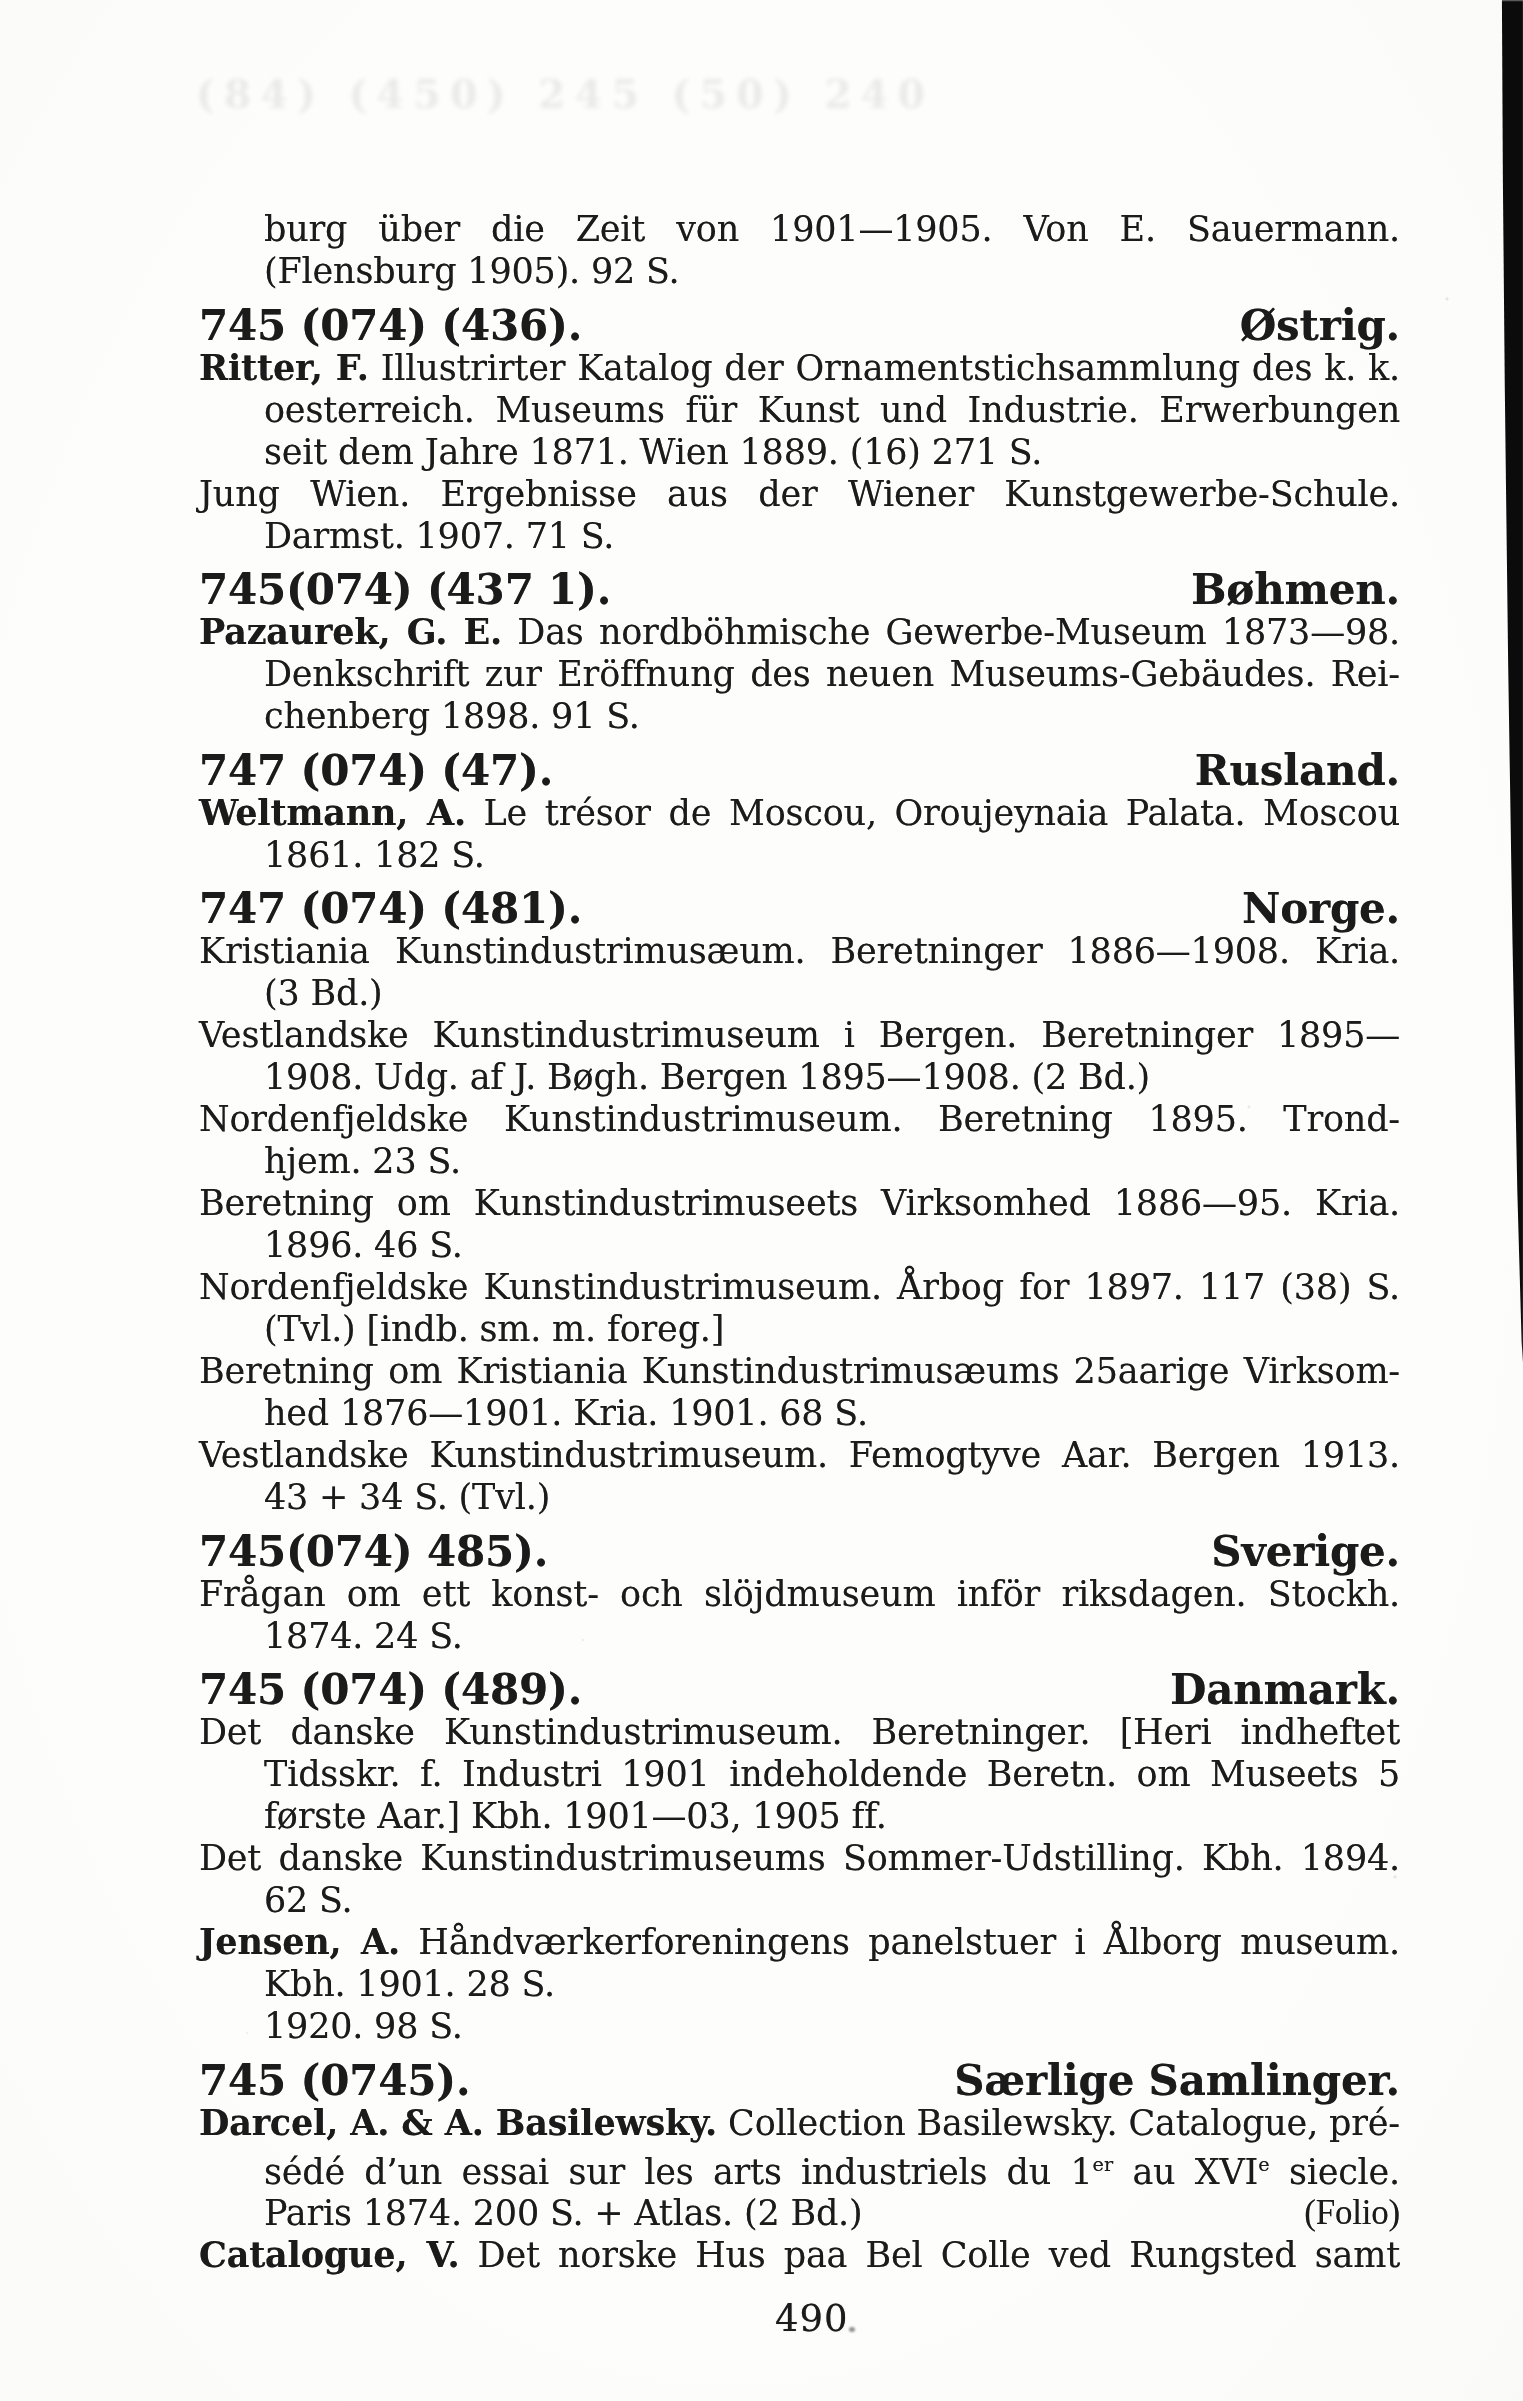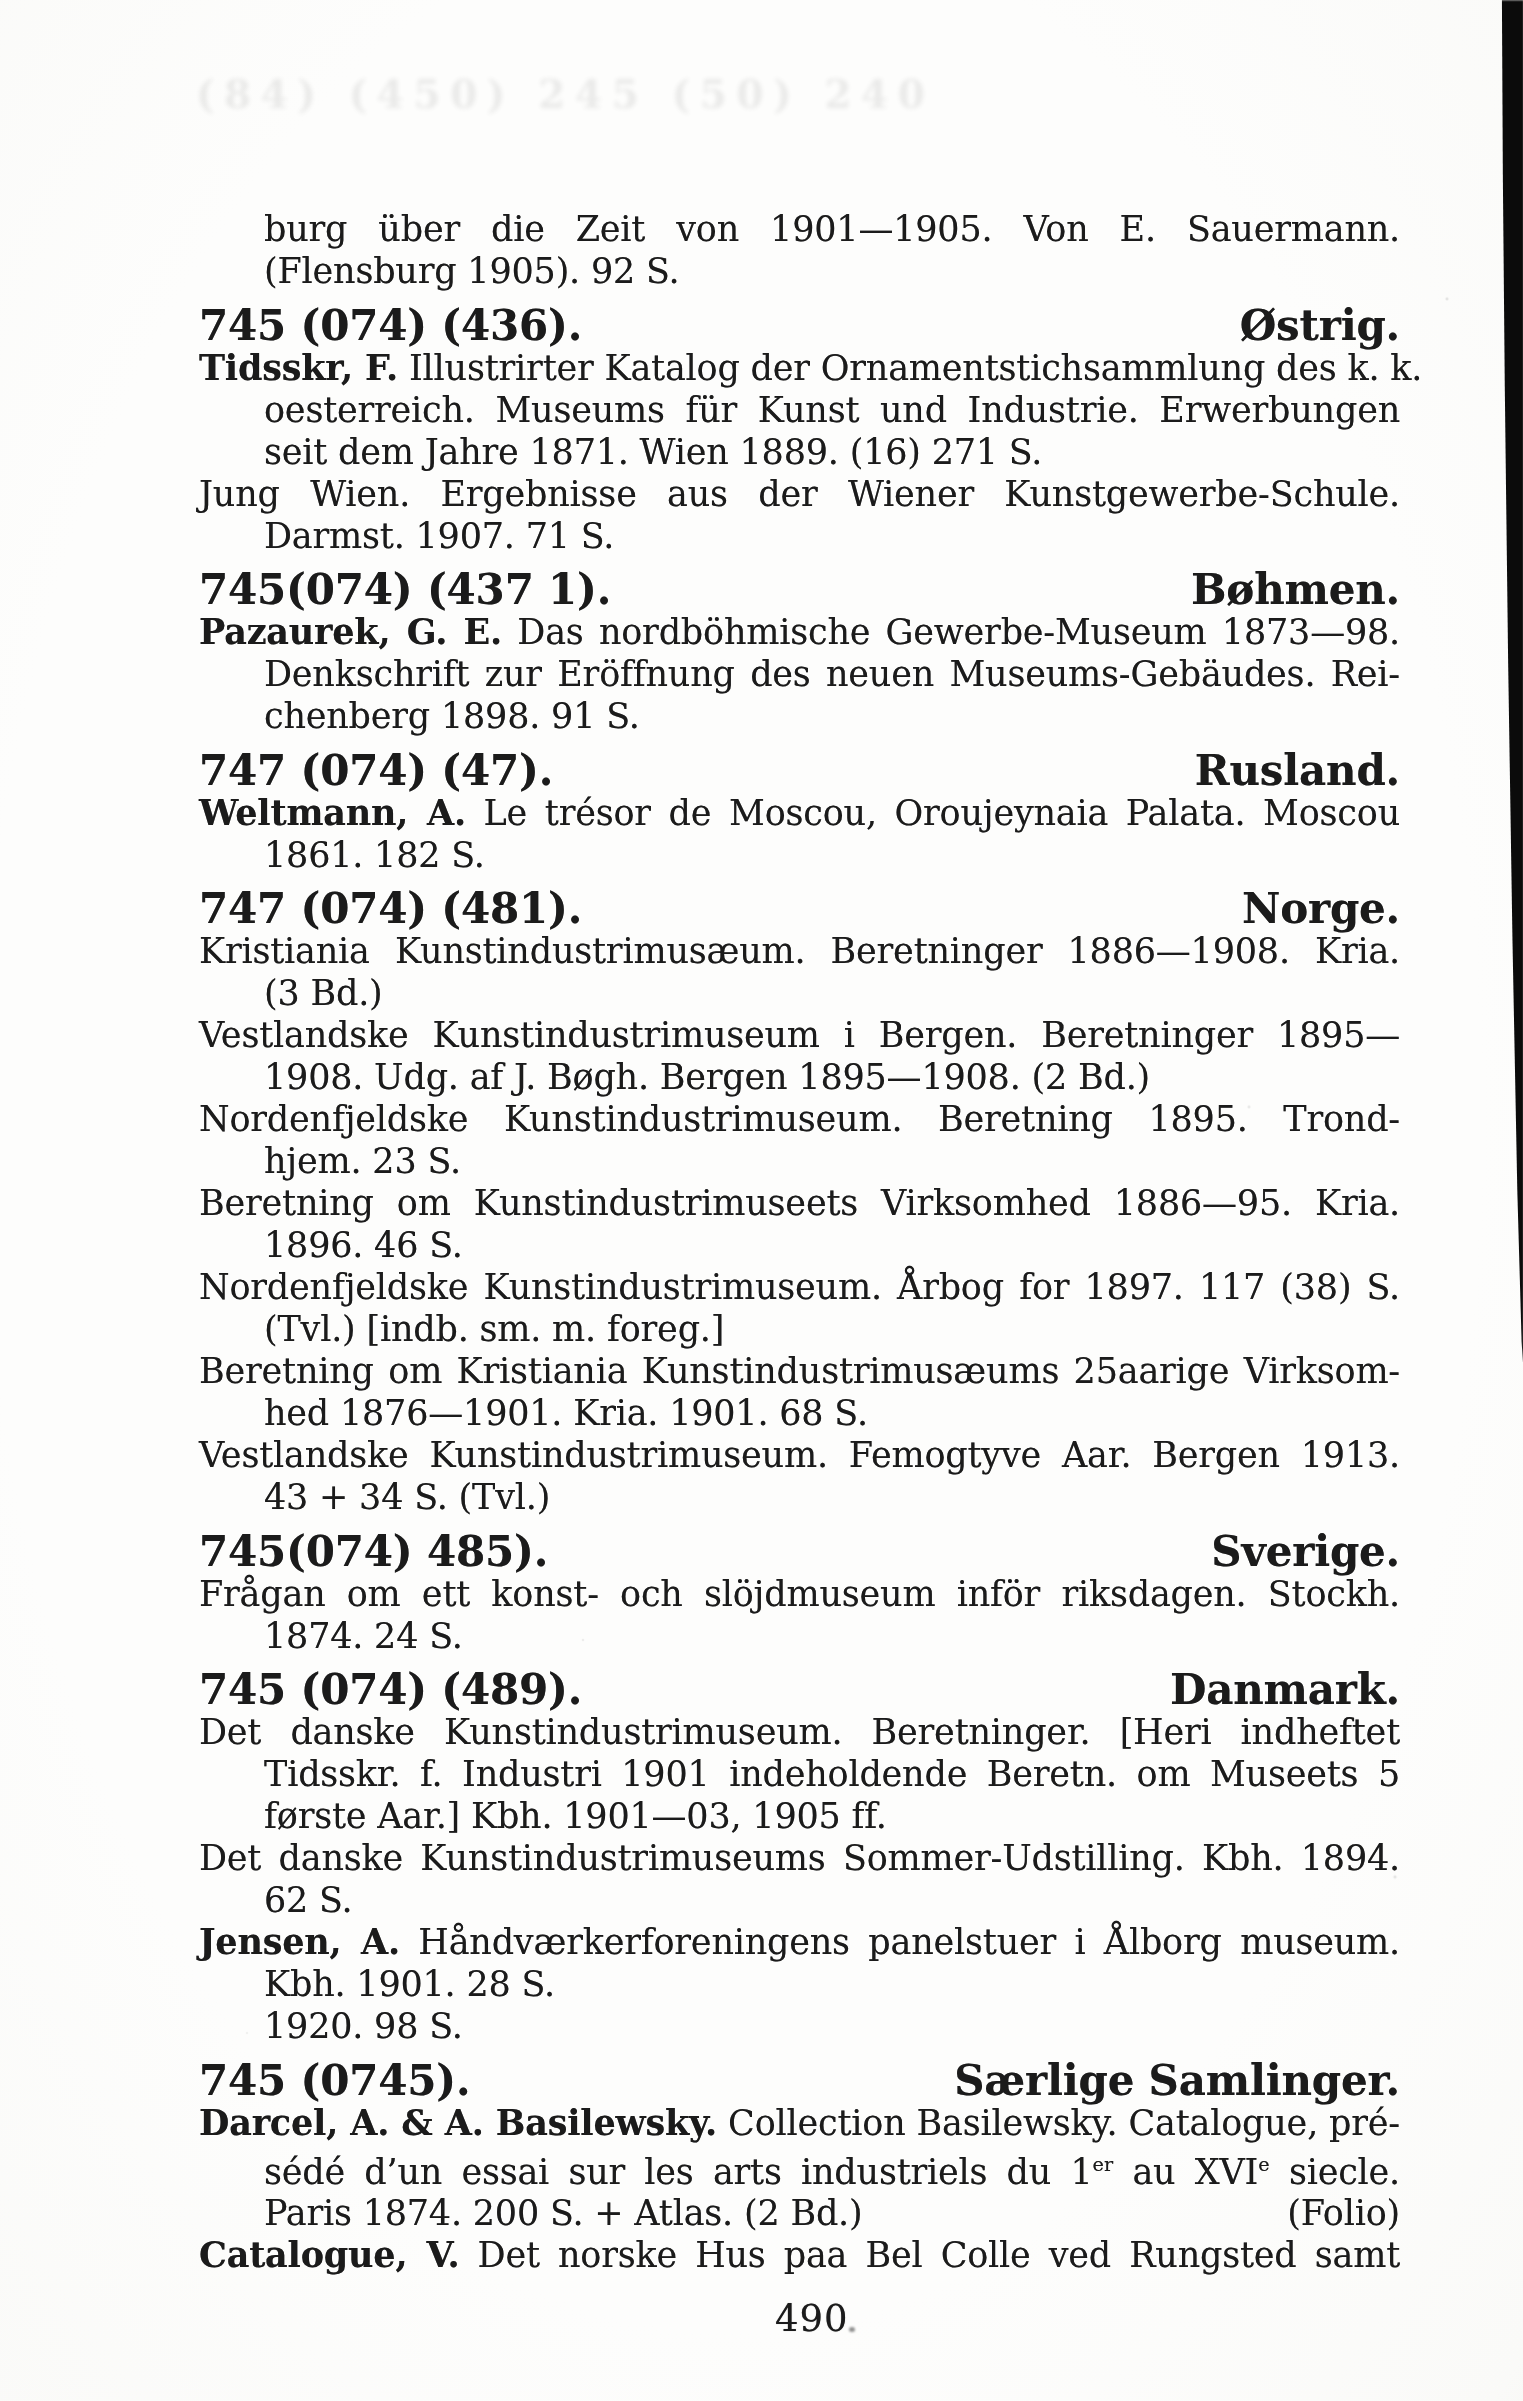--- a/index.html
+++ b/index.html
@@ -39,21 +39,21 @@
     margin-top: 12.5px;
     font-size: 42px;
     font-weight: 700;
   }
   .line.heading .hl, .line.heading .hr { font-weight: 700; }
   .line.split {
     display: flex;
     justify-content: space-between;
     align-items: flex-start;
   }
-  .line.split .hr { font-weight: 400; }
+  .line.split .hr { font-weight: 400; font-family: Liberation Serif, serif; }
   .bleedthrough {
     position: absolute;
     left: 196px;
     top: 71px;
     width: 672px;
     font-size: 39px;
     font-weight: 700;
     letter-spacing: 9.6px;
     color: #4a4a48;
     opacity: 0.10;
@@ -112,21 +112,21 @@
 
 <div class="page">
   <div class="bleedthrough">(84) (450) 245   (50) 240</div>
   <div class="text-column">
       <div class="line ind just"><span>burg über die Zeit von 1901—1905. Von E. Sauermann.</span></div>
       <div class="line ind"><span>(Flensburg 1905). 92 S.</span></div>
       <div class="line heading">
         <span class="hl"><span class="b">745 (074) (436).</span></span>
         <span class="hr"><span class="b">Østrig.</span></span>
       </div>
-      <div class="line just"><span class="b">Tidsskr, F.</span><span> Illustrirter Katalog der Ornamentstichsammlung des k. k.</span></div>
+      <div class="line just"><span class="b">Ritter, F.</span><span> Illustrirter Katalog der Ornamentstichsammlung des k. k.</span></div>
       <div class="line ind just"><span>oesterreich. Museums für Kunst und Industrie. Erwerbungen</span></div>
       <div class="line ind"><span>seit dem Jahre 1871. Wien 1889. (16) 271 S.</span></div>
       <div class="line just"><span>Jung Wien. Ergebnisse aus der Wiener Kunstgewerbe-Schule.</span></div>
       <div class="line ind"><span>Darmst. 1907. 71 S.</span></div>
       <div class="line heading">
         <span class="hl"><span class="b">745(074) (437 1).</span></span>
         <span class="hr"><span class="b">Bøhmen.</span></span>
       </div>
       <div class="line just"><span class="b">Pazaurek, G. E.</span><span> Das nordböhmische Gewerbe-Museum 1873—98.</span></div>
       <div class="line ind just"><span>Denkschrift zur Eröffnung des neuen Museums-Gebäudes. Rei-</span></div>

